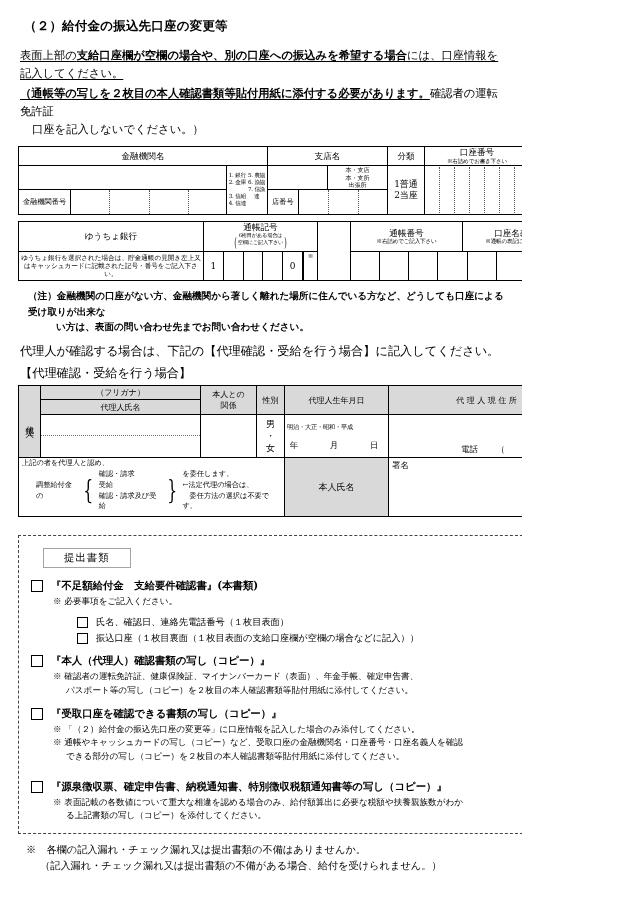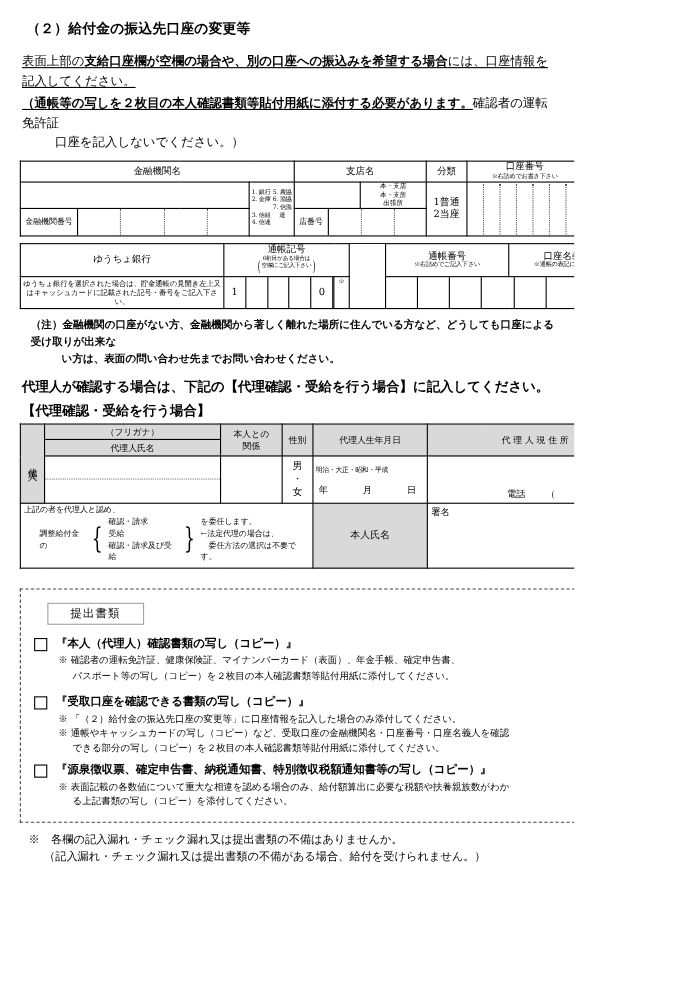--- a/index.html
+++ b/index.html
@@ -17,21 +17,21 @@
     box-sizing:border-box;
     padding:18px 18px 0 18px;
     overflow:hidden;
   }
 
   
   .h-title{font-size:12.5px;font-weight:700;letter-spacing:.2px;margin:0 0 11px 6px;}
   .para{font-size:11.3px;line-height:1.62;margin:0;}
   .u{ text-decoration:underline; text-underline-offset:1.5px;}
   .b{font-weight:700;}
-  .ind1{margin-left:30px;}
+  .ind1{margin-left:12px;}
 
   
   table.frm{
     border-collapse:collapse;
     table-layout:fixed;
     width:566px;
     margin:0 auto;
     font-size:8px;
   }
   table.frm td{
@@ -68,21 +68,21 @@
   .yuusetu{font-size:6.6px;line-height:1.45;text-align:left;padding:2px 3px;}
 
   
   .slash{position:relative;overflow:hidden;}
   .slash:after{
     content:"";position:absolute;left:-14%;top:-10%;width:160%;height:130%;
     border-left:1px solid #000;transform:rotate(28deg);transform-origin:top left;
   }
 
   .note{font-size:9.6px;line-height:1.6;}
-  .big{font-size:12.2px;font-weight:700;}
+  .big{font-size:12.2px;font-weight:400;}
 
   
   table.agent{
     border-collapse:collapse;table-layout:fixed;width:566px;margin:0 auto;font-size:8px;
   }
   table.agent td{border:1px solid #000;padding:0;text-align:center;vertical-align:middle;}
   .vert{
     writing-mode:vertical-rl;text-orientation:upright;
     font-size:8.4px;letter-spacing:2px;line-height:1;margin:0 auto;
   }
@@ -376,40 +376,55 @@
       </td>
     </tr>
   </tbody>
     </table>
 
   <div class="checkbox-area" style="margin-top:18px;">
 
     <div class="tag">提出書類</div>
 
     
+    <div>
+      <div class="ck">
+        <span class="box"></span>
+        <span class="txt">『不足額給付金　支給要件確認書』(本書類)</span>
+      </div>
+      <div class="kome">※ 必要事項をご記入ください。</div>
+      <div class="ck sub" style="margin-bottom:3px">
+        <span class="box sm"></span>
+        <span class="txt norm">氏名、確認日、連絡先電話番号（１枚目表面）</span>
+      </div>
+      <div class="ck sub" style="margin-bottom:9px">
+        <span class="box sm"></span>
+        <span class="txt norm">振込口座（１枚目裏面（１枚目表面の支給口座欄が空欄の場合などに記入））</span>
+      </div>
+    </div>
 
     
     <div>
       <div class="ck">
         <span class="box"></span>
         <span class="txt">『本人（代理人）確認書類の写し（コピー）』</span>
       </div>
       <div class="kome" style="margin-bottom:9px">
         <span class="hang">※ 確認者の運転免許証、健康保険証、マイナンバーカード（表面）、年金手帳、確定申告書、</span>
         <span class="hang" style="text-indent:0;padding-left:13px">パスポート等の写し（コピー）を２枚目の本人確認書類等貼付用紙に添付してください。</span>
       </div>
     </div>
 
     
     <div>
       <div class="ck">
         <span class="box"></span>
         <span class="txt">『受取口座を確認できる書類の写し（コピー）』</span>
       </div>
-      <div class="kome" style="margin-bottom:5px">
+      <div class="kome" style="margin-bottom:16px">
         <span class="hang">※ 「（２）給付金の振込先口座の変更等」に口座情報を記入した場合のみ添付してください。</span>
         <span class="hang">※ 通帳やキャッシュカードの写し（コピー）など、受取口座の金融機関名・口座番号・口座名義人を確認</span>
         <span class="hang" style="text-indent:0;padding-left:13px">できる部分の写し（コピー）を２枚目の本人確認書類等貼付用紙に添付してください。</span>
       </div>
     </div>
 
     
     <div>
       <div class="ck">
         <span class="box"></span>

